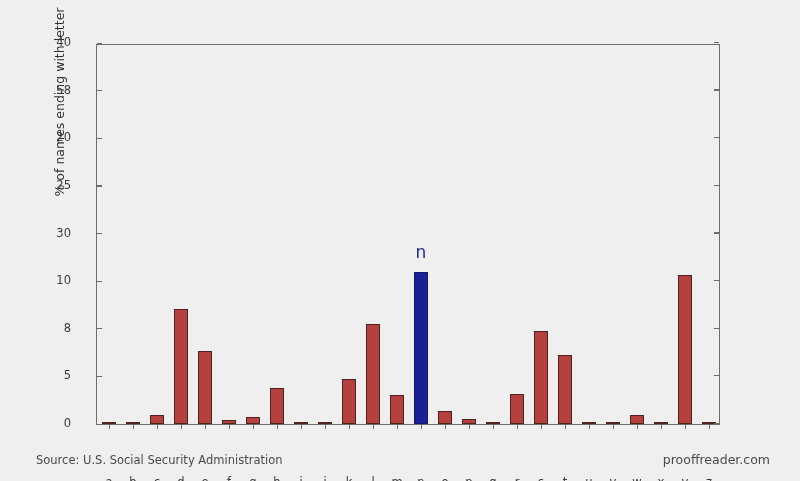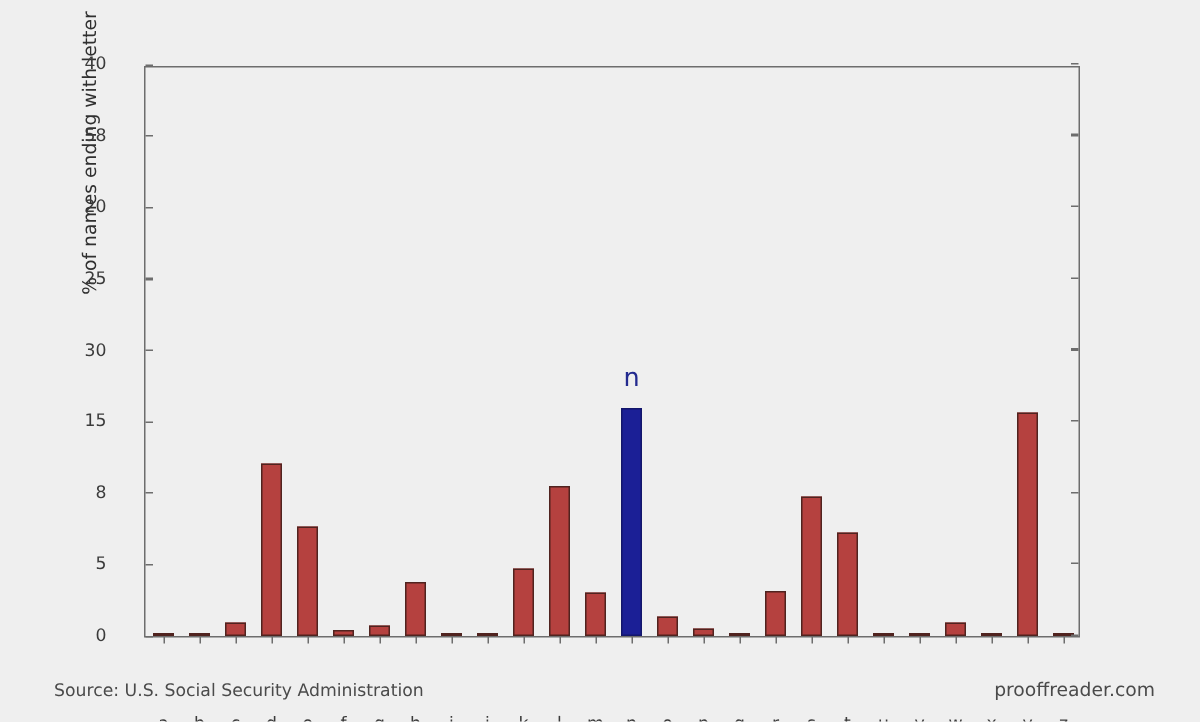--- a/index.html
+++ b/index.html
@@ -187,21 +187,21 @@
           </div>
           <div class="ytick-row" style="bottom: 47.625px;">
             <div class="ytick-label">5</div>
             <div class="ytick-mark-left"></div>
           </div>
           <div class="ytick-row" style="bottom: 95.25px;">
             <div class="ytick-label">8</div>
             <div class="ytick-mark-left"></div>
           </div>
           <div class="ytick-row" style="bottom: 142.875px;">
-            <div class="ytick-label">15</div>
+            <div class="ytick-label">10</div>
             <div class="ytick-mark-left"></div>
           </div>
           <div class="ytick-row" style="bottom: 190.5px;">
             <div class="ytick-label">30</div>
             <div class="ytick-mark-left"></div>
           </div>
           <div class="ytick-row" style="bottom: 238.125px;">
             <div class="ytick-label">25</div>
             <div class="ytick-mark-left"></div>
           </div>

